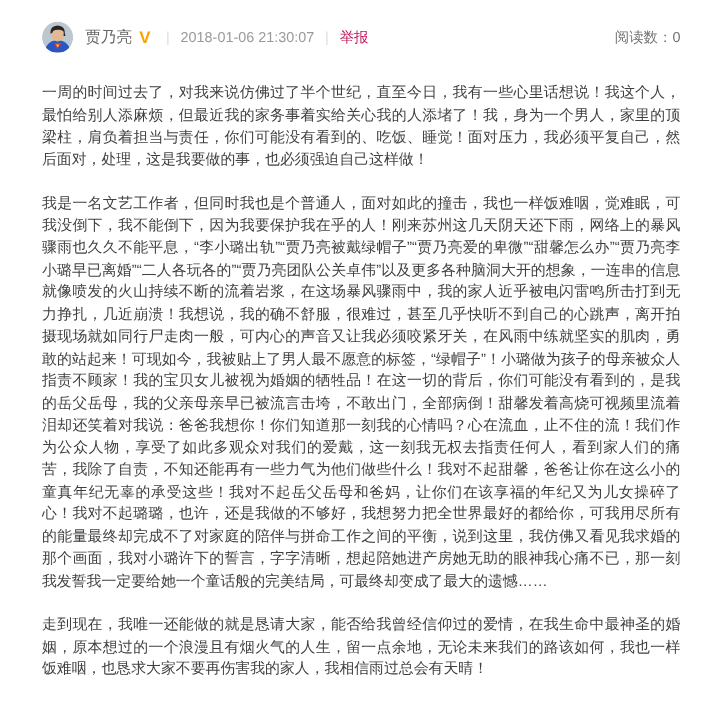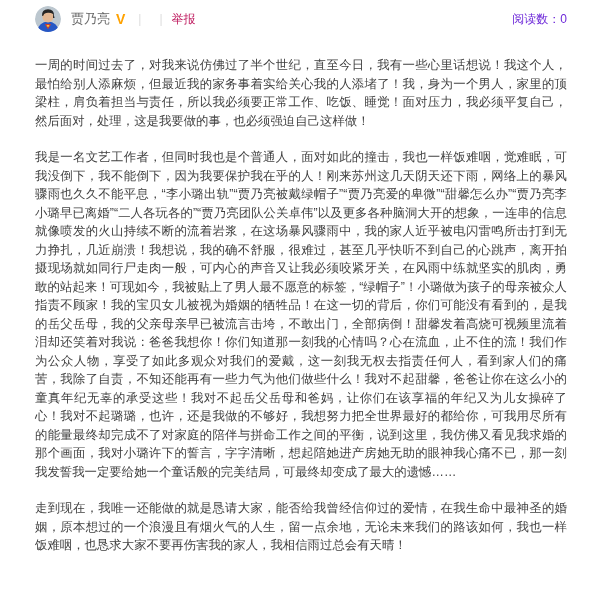--- a/index.html
+++ b/index.html
@@ -5,21 +5,21 @@
   html, body {
     margin: 0;
     padding: 0;
     width: 600px;
     height: 599px;
     background: #ffffff;
     overflow: hidden;
     font-family: "Liberation Sans", sans-serif;
   }
   .post-wrap {
-    padding: 4px 33px 0 35px;
+    padding: 16px 33px 0 35px;
   }
   .post-header {
     display: flex;
     align-items: center;
     height: 30px;
   }
   .avatar {
     width: 26px;
     height: 26px;
     border-radius: 50%;
@@ -53,21 +53,21 @@
   }
   .report-link {
     color: #be185d;
     font-size: 12px;
     cursor: pointer;
     text-decoration: none;
   }
   .read-count {
     margin-left: auto;
     font-size: 12px;
-    color: #6d28d9;
+    color: #737373;
   }
   .post-content {
     margin-top: 22px;
     font-size: 12.4px;
     line-height: 18.5px;
     color: #3f3f3f;
     text-align: justify;
   }
   .post-content p {
     margin: 0 0 18px 0;
@@ -90,29 +90,30 @@
         <path d="M10.6 18.5 L15.4 18.5 L13 22.5 Z" fill="#f2c43c" stroke="#cc3a2e" stroke-width="1"></path>
       </svg>
     </div>
 
     <span class="username">贾乃亮</span>
 
     <span class="v-badge">V</span>
 
     <span class="sep">|</span>
 
+    <span class="timestamp">2018-01-06 21:30:07</span>
 
     <span class="sep">|</span>
 
     <a class="report-link">举报</a>
 
     <span class="read-count">
       <span>阅读数：</span><span>0</span>
     </span>
   </div>
 
   <div class="post-content">
-    <p>一周的时间过去了，对我来说仿佛过了半个世纪，直至今日，我有一些心里话想说！我这个人，最怕给别人添麻烦，但最近我的家务事着实给关心我的人添堵了！我，身为一个男人，家里的顶梁柱，肩负着担当与责任，所以我必须要正常工作、吃饭、睡觉！面对压力，我必须平复自己，然后面对，处理，这是我要做的事，也必须强迫自己这样做！</p>
+    <p>一周的时间过去了，对我来说仿佛过了半个世纪，直至今日，我有一些心里话想说！我这个人，最怕给别人添麻烦，但最近我的家务事着实给关心我的人添堵了！我，身为一个男人，家里的顶梁柱，肩负着担当与责任，你们可能没有看到的、吃饭、睡觉！面对压力，我必须平复自己，然后面对，处理，这是我要做的事，也必须强迫自己这样做！</p>
     <p>我是一名文艺工作者，但同时我也是个普通人，面对如此的撞击，我也一样饭难咽，觉难眠，可我没倒下，我不能倒下，因为我要保护我在乎的人！刚来苏州这几天阴天还下雨，网络上的暴风骤雨也久久不能平息，“李小璐出轨”“贾乃亮被戴绿帽子”“贾乃亮爱的卑微”“甜馨怎么办”“贾乃亮李小璐早已离婚”“二人各玩各的”“贾乃亮团队公关卓伟”以及更多各种脑洞大开的想象，一连串的信息就像喷发的火山持续不断的流着岩浆，在这场暴风骤雨中，我的家人近乎被电闪雷鸣所击打到无力挣扎，几近崩溃！我想说，我的确不舒服，很难过，甚至几乎快听不到自己的心跳声，离开拍摄现场就如同行尸走肉一般，可内心的声音又让我必须咬紧牙关，在风雨中练就坚实的肌肉，勇敢的站起来！可现如今，我被贴上了男人最不愿意的标签，“绿帽子”！小璐做为孩子的母亲被众人指责不顾家！我的宝贝女儿被视为婚姻的牺牲品！在这一切的背后，你们可能没有看到的，是我的岳父岳母，我的父亲母亲早已被流言击垮，不敢出门，全部病倒！甜馨发着高烧可视频里流着泪却还笑着对我说：爸爸我想你！你们知道那一刻我的心情吗？心在流血，止不住的流！我们作为公众人物，享受了如此多观众对我们的爱戴，这一刻我无权去指责任何人，看到家人们的痛苦，我除了自责，不知还能再有一些力气为他们做些什么！我对不起甜馨，爸爸让你在这么小的童真年纪无辜的承受这些！我对不起岳父岳母和爸妈，让你们在该享福的年纪又为儿女操碎了心！我对不起璐璐，也许，还是我做的不够好，我想努力把全世界最好的都给你，可我用尽所有的能量最终却完成不了对家庭的陪伴与拼命工作之间的平衡，说到这里，我仿佛又看见我求婚的那个画面，我对小璐许下的誓言，字字清晰，想起陪她进产房她无助的眼神我心痛不已，那一刻我发誓我一定要给她一个童话般的完美结局，可最终却变成了最大的遗憾……</p>
     <p>走到现在，我唯一还能做的就是恳请大家，能否给我曾经信仰过的爱情，在我生命中最神圣的婚姻，原本想过的一个浪漫且有烟火气的人生，留一点余地，无论未来我们的路该如何，我也一样饭难咽，也恳求大家不要再伤害我的家人，我相信雨过总会有天晴！</p>
   </div>
 
 </div>
 
 </body></html>

